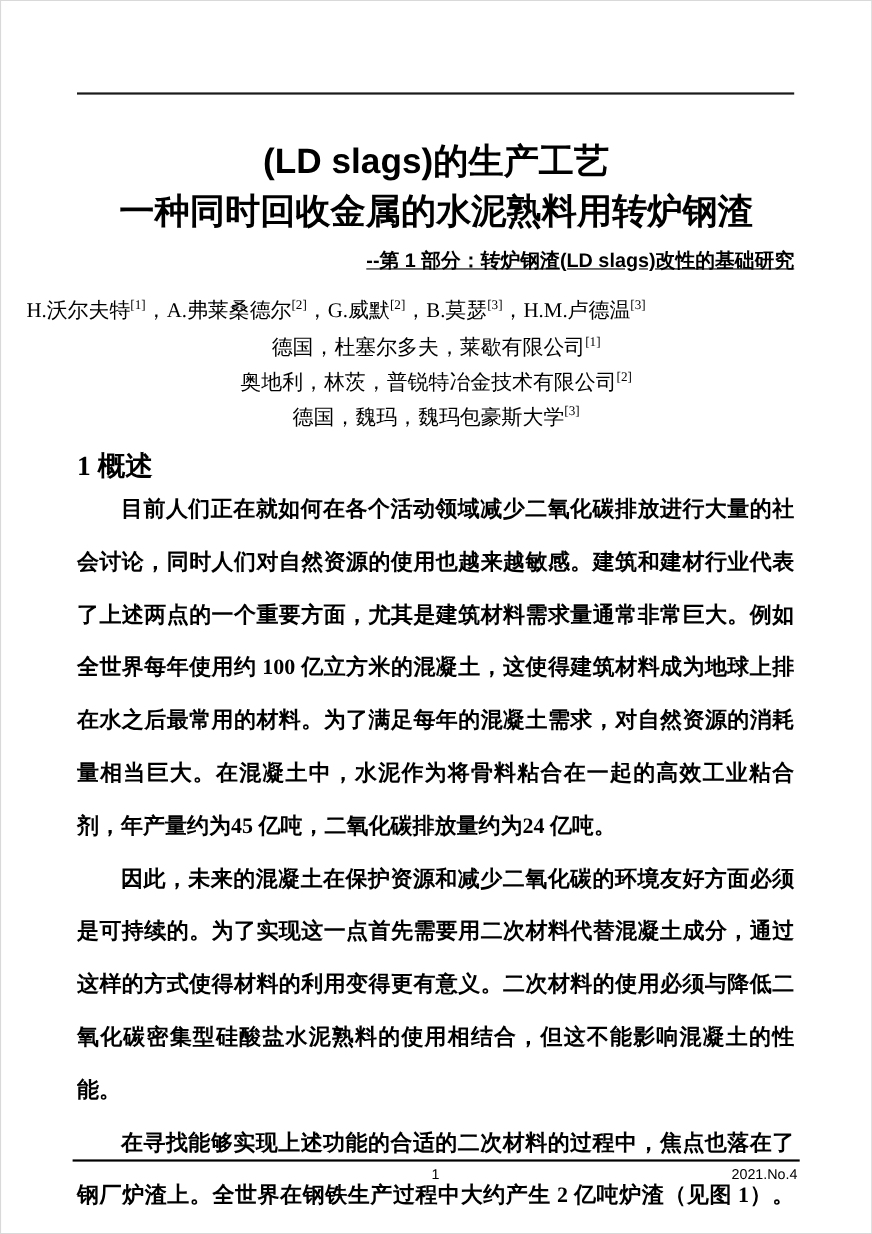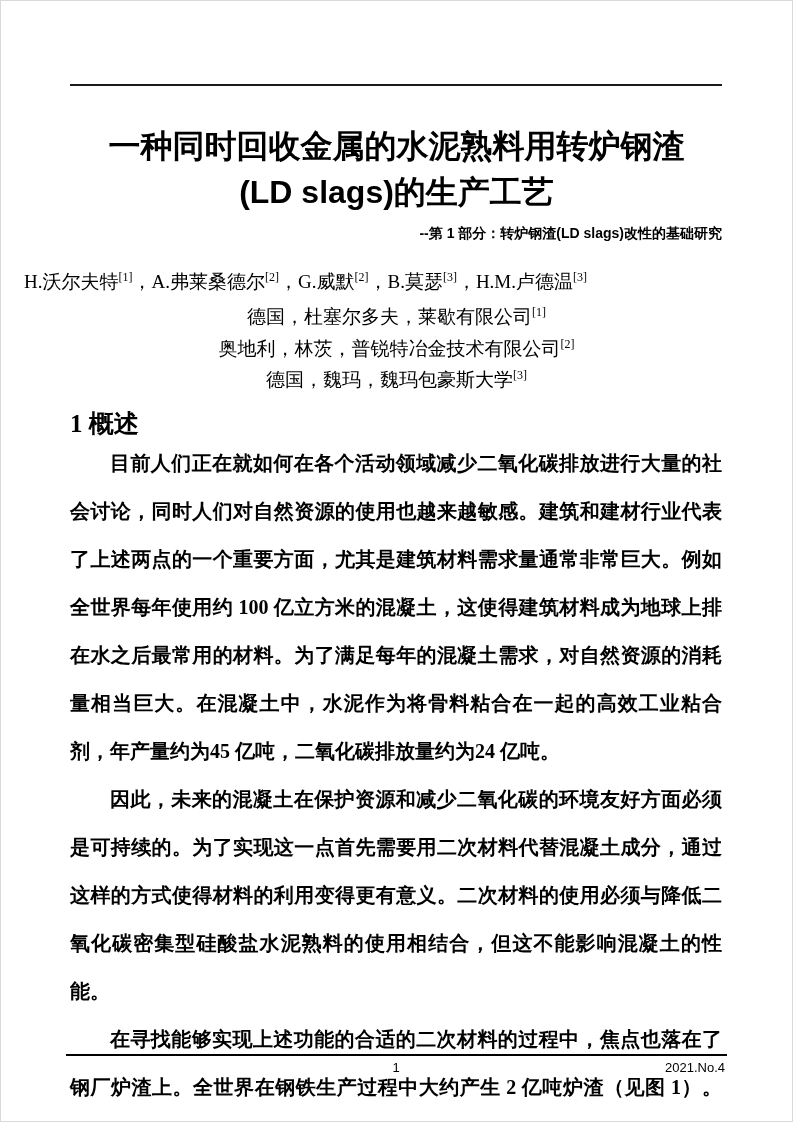--- a/index.html
+++ b/index.html
@@ -26,21 +26,21 @@
     position:absolute; top:123px; left:30px; width:733px;
     margin:0; text-align:center;
     font-family:"Liberation Sans", sans-serif;
     font-weight:bold; font-size:32px; line-height:46px; color:#000;
   }
   .title .title-line { display:block; }
   .subtitle {
     position:absolute; top:225px; left:70px; width:652px;
     text-align:right;
     font-family:"Liberation Sans", sans-serif;
-    font-weight:bold; font-size:14px;
+    font-weight:bold; font-size:18px;text-decoration:underline;
   }
   .authors {
     position:absolute; top:269px; left:24px; width:713px;
     text-align:left; font-size:19px;
   }
   .authors sup, .affiliations sup {
     font-size:12px; line-height:0; vertical-align:super;
   }
   .affiliations {
     position:absolute; top:301px; left:40px; width:713px;
@@ -72,22 +72,22 @@
   }
 </style>
 </head>
 <body>
 
 <div class="page">
 
   <div class="header-rule"></div>
 
   <h1 class="title">
+    <span class="title-line">(LD slags)的生产工艺</span>
     <span class="title-line">一种同时回收金属的水泥熟料用转炉钢渣</span>
-    <span class="title-line">(LD slags)的生产工艺</span>
   </h1>
 
   <div class="subtitle">--第 1 部分：转炉钢渣(LD slags)改性的基础研究</div>
 
   <div class="authors" id="authors"><span><span>H.沃尔夫特</span><sup>[1]</sup></span>，<span><span>A.弗莱桑德尔</span><sup>[2]</sup></span>，<span><span>G.威默</span><sup>[2]</sup></span>，<span><span>B.莫瑟</span><sup>[3]</sup></span>，<span><span>H.M.卢德温</span><sup>[3]</sup></span></div>
 
   <div class="affiliations" id="affiliations">
       <div><span>德国，杜塞尔多夫，莱歇有限公司</span><sup>[1]</sup></div>
       <div><span>奥地利，林茨，普锐特冶金技术有限公司</span><sup>[2]</sup></div>
       <div><span>德国，魏玛，魏玛包豪斯大学</span><sup>[3]</sup></div>

